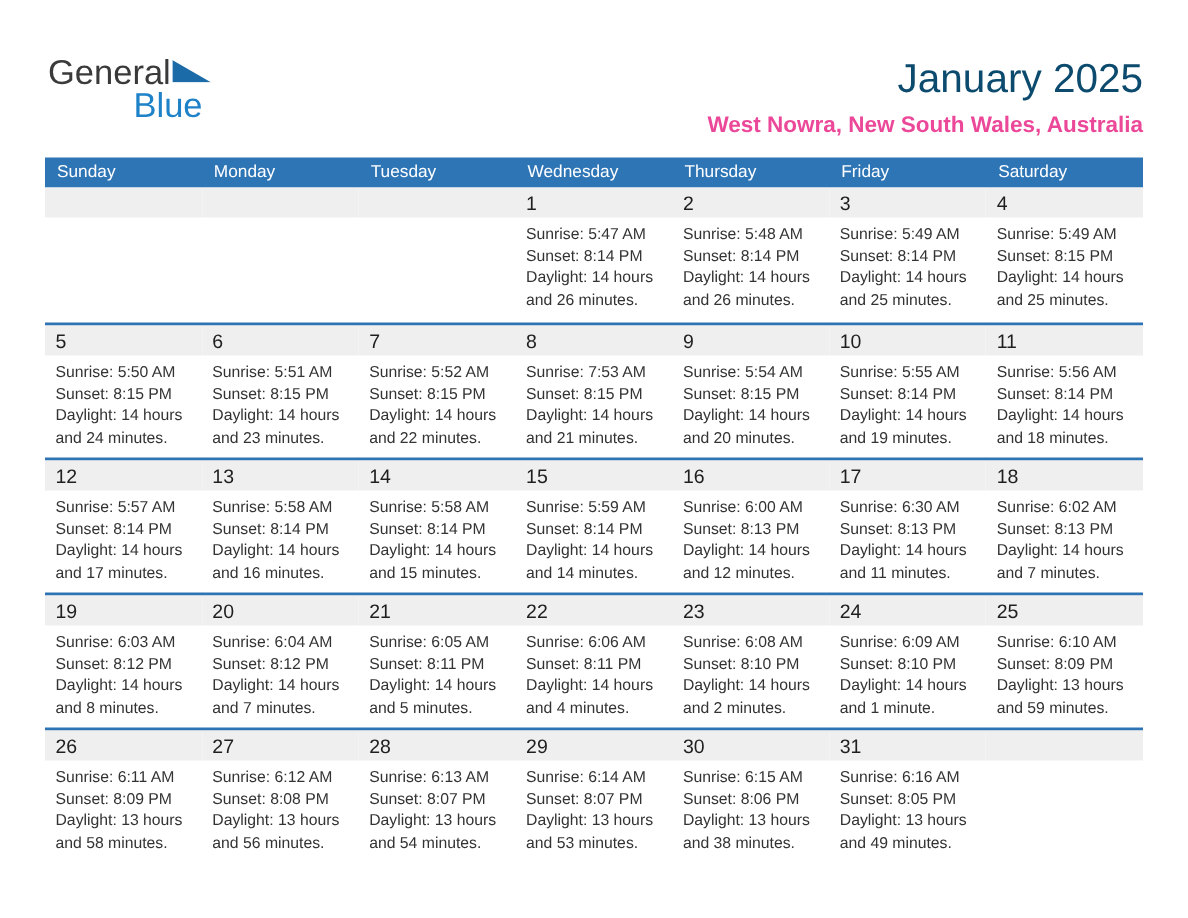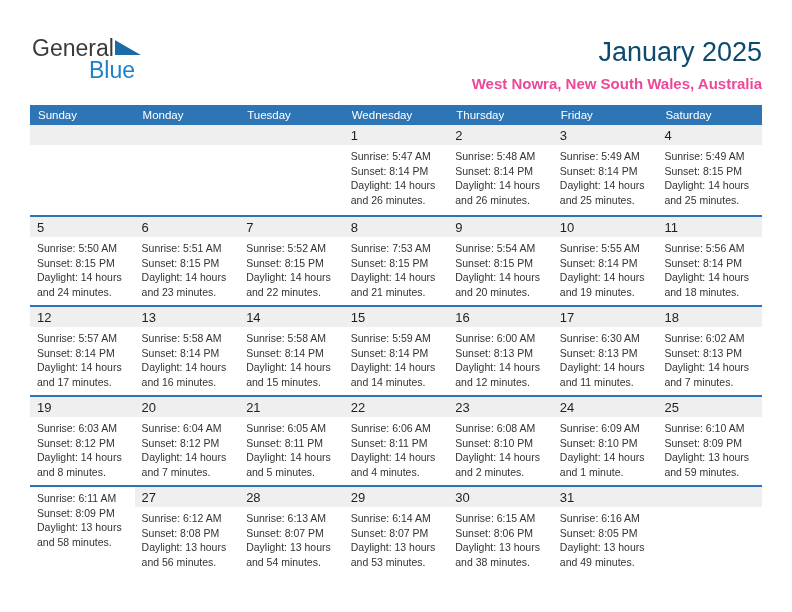--- a/index.html
+++ b/index.html
@@ -311,20 +311,21 @@
             <div class="day-details">
               <div>Sunrise: 6:10 AM</div>
               <div>Sunset: 8:09 PM</div>
               <div>Daylight: 13 hours</div>
               <div>and 59 minutes.</div>
             </div>
           </div>
         </div>
         <div class="week bordered">
           <div class="day-cell">
+            <div class="day-num-band">26</div>
             <div class="day-details">
               <div>Sunrise: 6:11 AM</div>
               <div>Sunset: 8:09 PM</div>
               <div>Daylight: 13 hours</div>
               <div>and 58 minutes.</div>
             </div>
           </div>
           <div class="day-cell">
             <div class="day-num-band">27</div>
             <div class="day-details">

